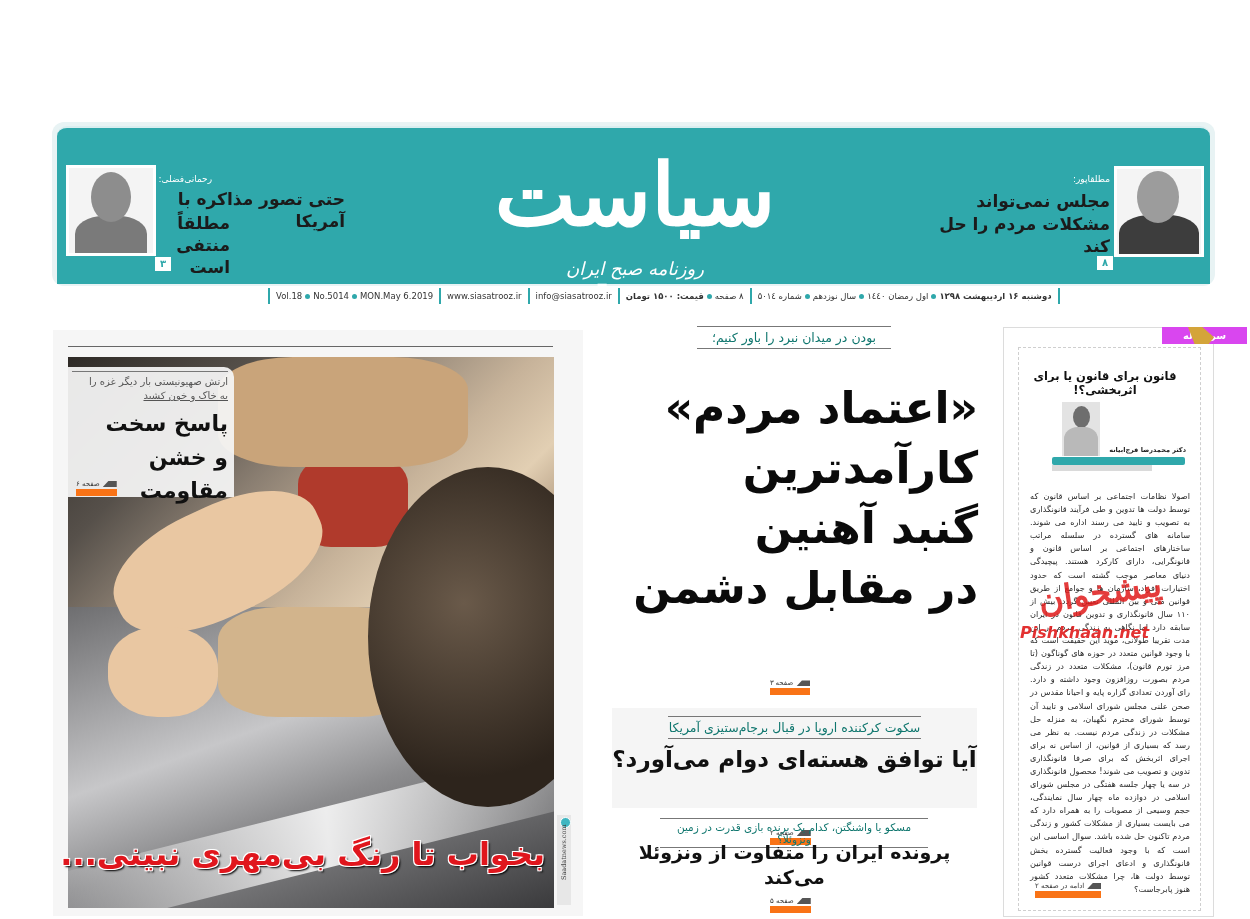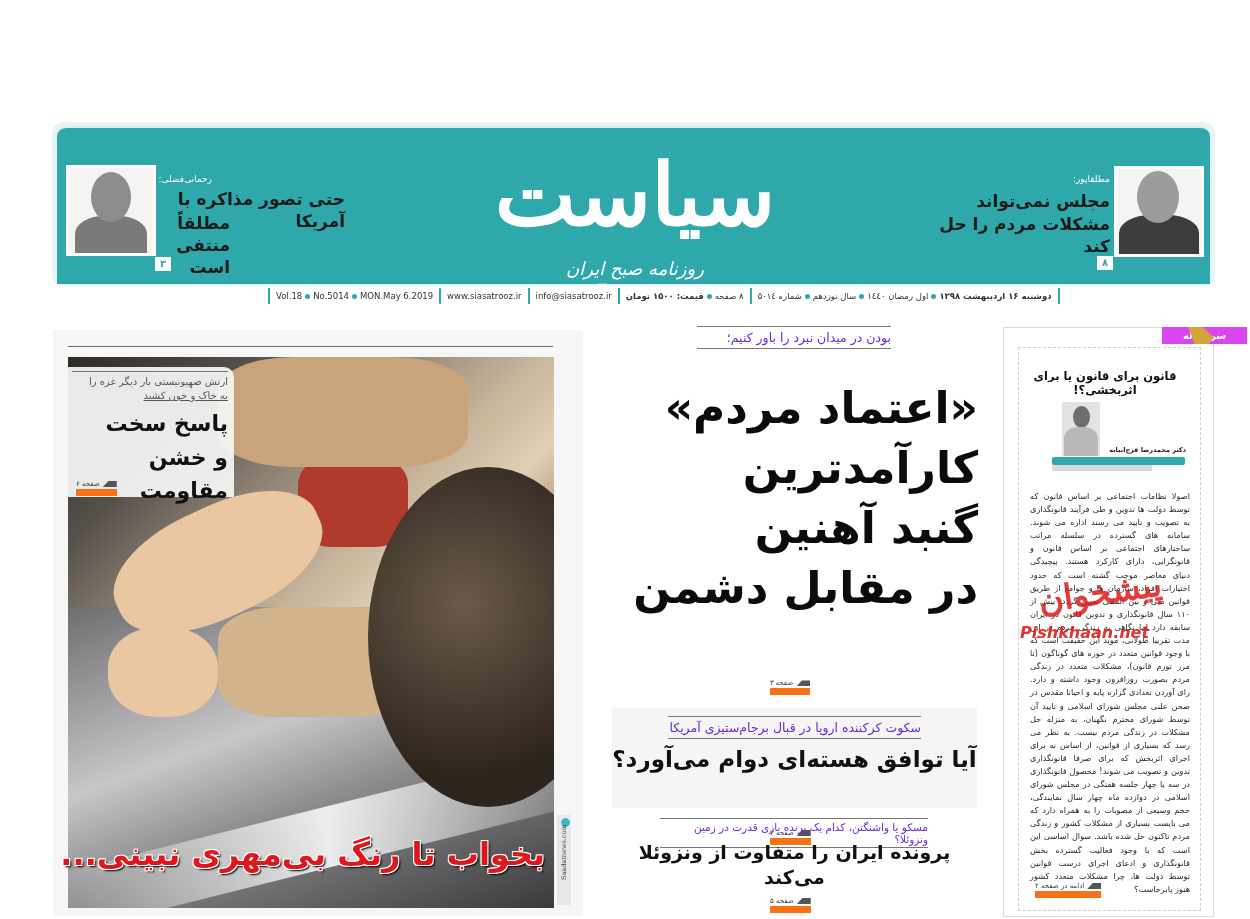--- a/index.html
+++ b/index.html
@@ -44,21 +44,21 @@
   .photo-head { color:#111; font-weight:bold; font-size:22px; direction:rtl; text-align:right; line-height:33px; }
   .page-ref { font-size:7px; color:#333; direction:rtl; border-bottom:7px solid #f97316; padding-bottom:1px; white-space:nowrap; }
   .page-ref .arrow { display:inline-block; width:14px; height:6px; background:#555; clip-path:polygon(0 100%,40% 0,100% 0,100% 100%); margin-left:3px; vertical-align:middle; }
   .photo-caption { left:75px; top:835px; width:470px; color:#e0161d; font-weight:bold; font-size:32px; direction:rtl; text-align:right;
                    text-shadow: 1px 1px 0 #fff, -1px -1px 0 #fff, 1px -1px 0 #fff, -1px 1px 0 #fff, 2px 2px 2px #000; white-space:nowrap; }
   .credit-strip { left:557px; top:815px; width:14px; height:90px; background:#e7e7e7; }
   .credit-text { left:540px; top:850px; width:50px; height:10px; font-size:6.5px; color:#444; transform:rotate(-90deg); white-space:nowrap; font-family:"DejaVu Serif", serif; text-align:center; }
   .credit-icon { left:560px; top:817px; width:9px; height:9px; border-radius:50%; background:#3fb6c1; border:1px solid #fff; }
 
   
-  .center-kicker { color:#6d28d9; font-size:12.5px; direction:rtl; text-align:right; border-top:1px solid #777; border-bottom:1px solid #777; padding:3px 0; }
+  .center-kicker { color:#0f766e; font-size:12.5px; direction:rtl; text-align:center; border-top:1px solid #777; border-bottom:1px solid #777; padding:3px 0; }
   .main-head { left:608px; top:378px; width:370px; color:#0b0b0b; font-weight:bold; font-size:44px; line-height:60px; direction:rtl; text-align:right; }
   .sub-box { left:612px; top:708px; width:365px; height:100px; background:#f5f5f5; }
   .sub-head { color:#111; font-weight:bold; font-size:23px; direction:rtl; text-align:center; white-space:nowrap; }
   .sub-head2 { color:#111; font-weight:bold; font-size:19px; line-height:25px; direction:rtl; text-align:center; }
 
   
   .ed-outer { left:1003px; top:327px; width:209px; height:588px; border:1px solid #dcdcdc; background:#fff; }
   .ed-tab { left:1162px; top:327px; width:85px; height:17px; background:#d946ef; color:#fff; font-size:10px; font-weight:bold;
             direction:rtl; text-align:center; line-height:17px; }
   .ed-tab-tip { left:1188px; top:327px; width:26px; height:17px; background:#d4a43a; clip-path:polygon(0 0,55% 0,100% 60%,80% 100%,25% 100%); }

